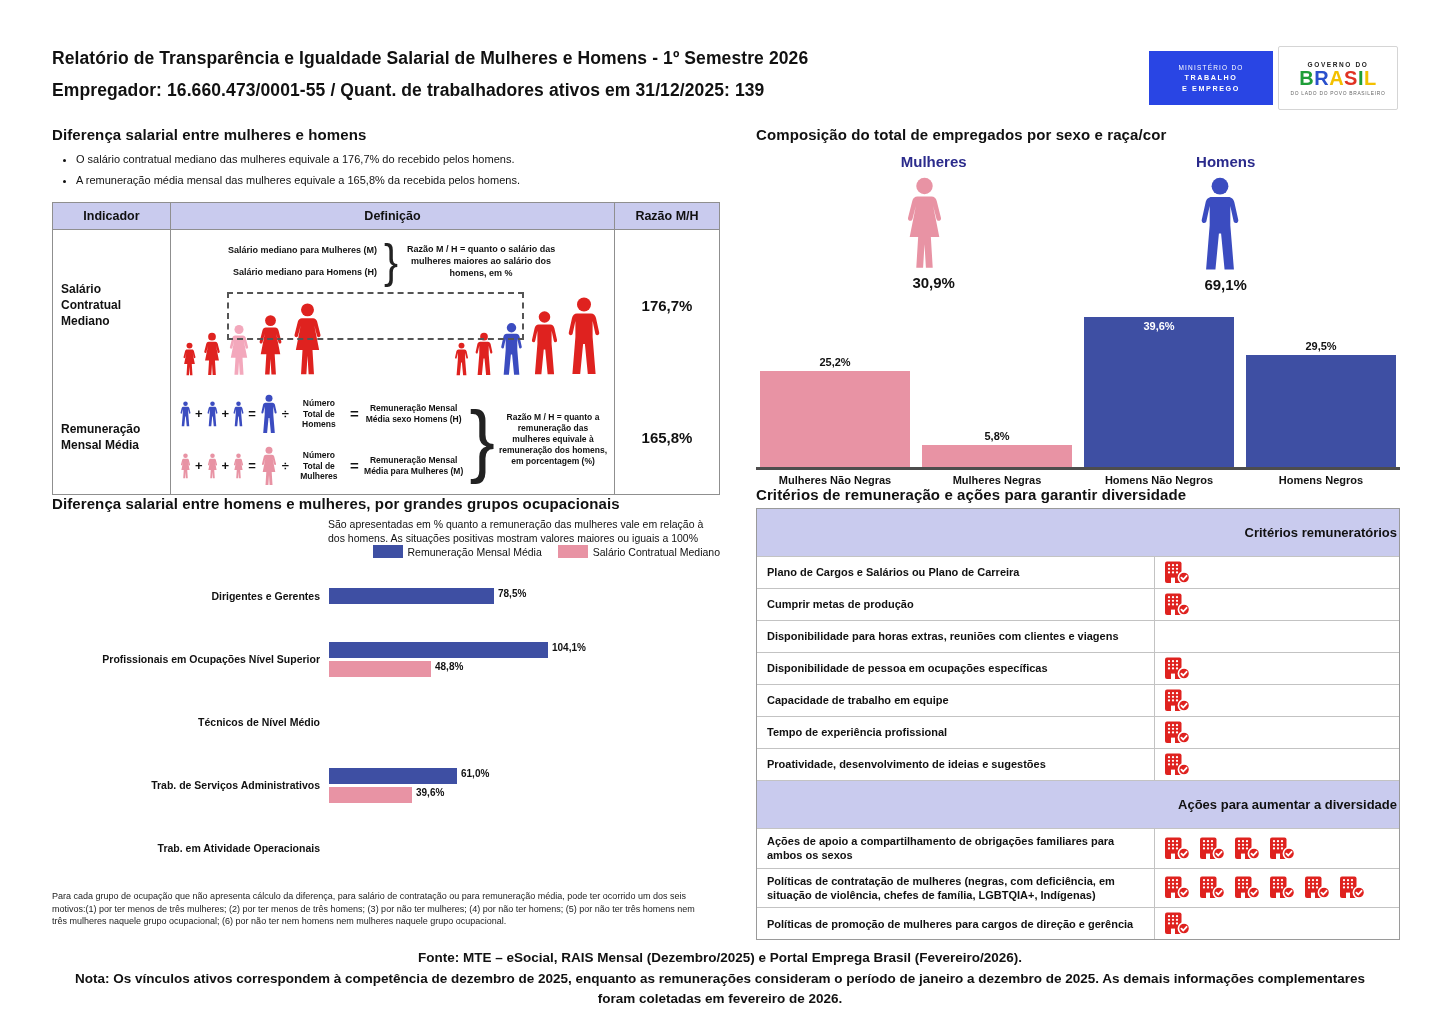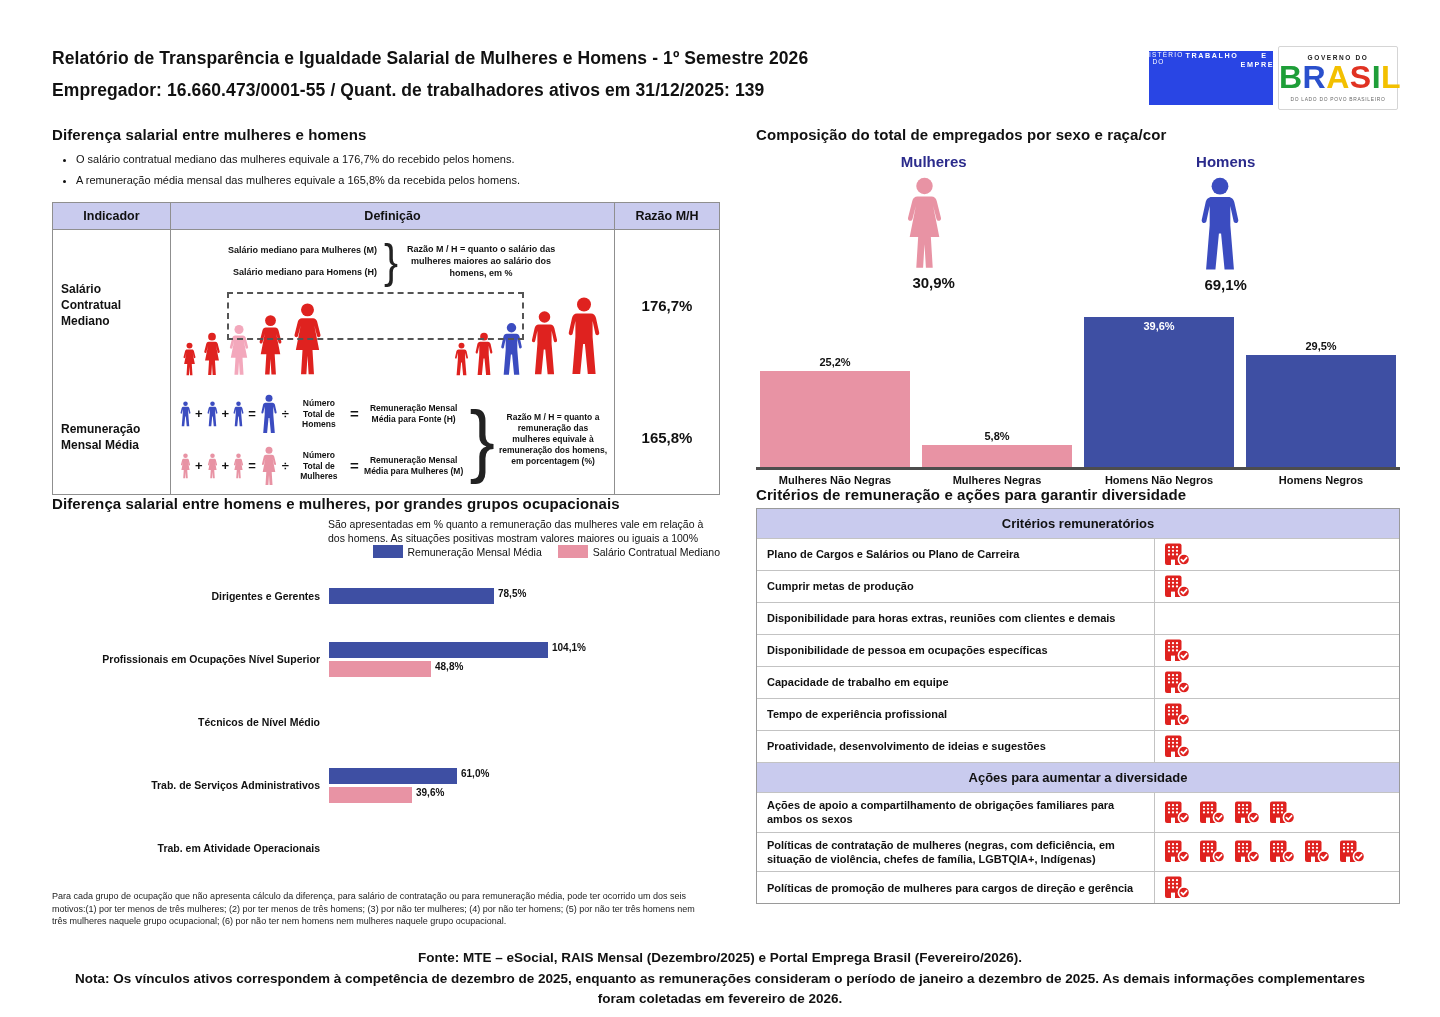--- a/index.html
+++ b/index.html
@@ -3,26 +3,26 @@
 <meta charset="utf-8">
 <style>
   html,body{margin:0;padding:0;}
   body{width:1440px;height:1017px;background:#fff;font-family:"Liberation Sans",sans-serif;color:#111;position:relative;overflow:hidden;}
   .page{position:absolute;inset:0;}
 
   
   .hdr-titles{position:absolute;left:52px;top:42px;}
   .t1,.t2{font-size:17.5px;font-weight:bold;line-height:32px;letter-spacing:.1px;}
   .logos{position:absolute;top:46px;right:42px;display:flex;gap:5px;align-items:center;}
-  .mte{width:124px;height:54px;background:#2945e4;color:#fff;display:flex;justify-content:center;text-align:center;gap:2px;}
+  .mte{width:124px;height:54px;background:#2945e4;color:#fff;display:flex;flex-direction:column;justify-content:center;text-align:center;gap:2px;}
   .mte-l1{font-size:6.5px;letter-spacing:1.2px;}
   .mte-l2{font-size:7.2px;font-weight:bold;letter-spacing:1.6px;}
   .gov{width:118px;height:62px;background:#fff;border:1px solid #d5d5d5;border-radius:2px;display:flex;flex-direction:column;justify-content:center;text-align:center;}
   .gov-top{font-size:6.5px;font-weight:bold;letter-spacing:1.6px;color:#222;}
-  .gov-brand{font-size:32px;font-weight:bold;line-height:1.05;letter-spacing:.5px;}
+  .gov-brand{font-size:20px;font-weight:bold;line-height:1.05;letter-spacing:.5px;}
   .gov-bottom{font-size:4.9px;letter-spacing:.7px;color:#666;margin-top:2px;}
 
   
   .left-col{position:absolute;left:52px;top:126px;width:668px;}
   .right-col{position:absolute;left:756px;top:126px;width:644px;}
   h2.sec{font-size:15px;margin:0 0 5px 0;letter-spacing:.1px;}
 
   
   ul.bul{margin:6px 0 10px 24px;padding:0;font-size:11px;line-height:1.95;}
 
@@ -78,21 +78,21 @@
   .comp-col{width:150px;display:flex;flex-direction:column;align-items:center;justify-content:flex-end;}
   .v-out{font-size:11px;font-weight:bold;margin-bottom:3px;}
   .v-in{display:block;color:#fff;font-size:11px;font-weight:bold;padding-top:3px;text-align:center;}
   .cbar{width:100%;}
   .comp-cats{display:flex;justify-content:space-between;padding:0 4px;margin-top:4px;}
   .comp-cat{width:150px;text-align:center;font-size:11px;font-weight:bold;}
 
   
   .crit-title{margin-top:16px;}
   .crit-table{border:1.5px solid #9a9a9a;margin-top:5px;}
-  .crit-head{background:#c9cbee;font-weight:bold;text-align:center;font-size:13px;padding:7px 2px;border-top:1px solid #c3c3c3;}
+  .crit-head{background:#c9cbee;font-weight:bold;text-align:right;font-size:13px;padding:16px 2px;border-top:1px solid #c3c3c3;}
   .crit-head.first{border-top:none;}
   .crit-row{display:flex;border-top:1px solid #c3c3c3;min-height:31px;align-items:stretch;justify-content:center;}
   .crit-label{width:62%;padding:5px 10px;font-weight:bold;font-size:11px;line-height:1.3;border-right:1px solid #c3c3c3;display:flex;align-items:center;box-sizing:border-box;}
   .crit-icons{flex:1;padding:3px 9px;display:flex;gap:8px;align-items:center;flex-wrap:wrap;}
 
   
   .footer{position:absolute;left:0;right:0;bottom:8px;text-align:center;font-weight:bold;font-size:13.5px;line-height:1.5;}
   .footer .nota{width:1300px;margin:0 auto;}
   .person{display:block;}
 </style>
@@ -210,21 +210,21 @@
                   <path d="M13 17.5 H27 C29.6 17.5 31.4 19.4 32 22 L35.2 36.5 C35.8 39.3 31.9 40.4 31.3 37.6 L28.6 25 V41 L31.6 78 H23.8 L20.9 48 H19.1 L16.2 78 H8.4 L11.4 41 V25 L8.7 37.6 C8.1 40.4 4.2 39.3 4.8 36.5 L8 22 C8.6 19.4 10.4 17.5 13 17.5 Z" fill="#3b4cc0"></path>
                 </svg>
                 <span class="op">=</span>
                 <svg class="person" width="20.0" height="40" viewBox="0 0 40 80">
                   <circle cx="20" cy="8.5" r="7" fill="#3b4cc0"></circle>
                   <path d="M13 17.5 H27 C29.6 17.5 31.4 19.4 32 22 L35.2 36.5 C35.8 39.3 31.9 40.4 31.3 37.6 L28.6 25 V41 L31.6 78 H23.8 L20.9 48 H19.1 L16.2 78 H8.4 L11.4 41 V25 L8.7 37.6 C8.1 40.4 4.2 39.3 4.8 36.5 L8 22 C8.6 19.4 10.4 17.5 13 17.5 Z" fill="#3b4cc0"></path>
                 </svg>
                 <span class="op">÷</span>
                 <span class="f-txt">Número Total de Homens</span>
                 <span class="f-eq">=</span>
-                <span class="f-txt f-res">Remuneração Mensal Média para Fonte (H)</span>
+                <span class="f-txt f-res">Remuneração Mensal Média sexo Homens (H)</span>
               </div>
               <div class="f-row">
                 <svg class="person" width="13.0" height="26" viewBox="0 0 40 80">
                   <circle cx="20" cy="8.5" r="7" fill="#e893a4"></circle>
                   <path d="M14 17.5 H26 C28.2 17.5 29.8 19 30.4 21.2 L34 35.5 C34.7 38.2 30.9 39.3 30.2 36.6 L27.4 25.5 L32.6 52 H25.4 L27 78 H21.2 L20 58 L18.8 78 H13 L14.6 52 H7.4 L12.6 25.5 L9.8 36.6 C9.1 39.3 5.3 38.2 6 35.5 L9.6 21.2 C10.2 19 11.8 17.5 14 17.5 Z" fill="#e893a4"></path>
                 </svg>
                 <span class="op">+</span>
                 <svg class="person" width="13.0" height="26" viewBox="0 0 40 80">
                   <circle cx="20" cy="8.5" r="7" fill="#e893a4"></circle>
                   <path d="M14 17.5 H26 C28.2 17.5 29.8 19 30.4 21.2 L34 35.5 C34.7 38.2 30.9 39.3 30.2 36.6 L27.4 25.5 L32.6 52 H25.4 L27 78 H21.2 L20 58 L18.8 78 H13 L14.6 52 H7.4 L12.6 25.5 L9.8 36.6 C9.1 39.3 5.3 38.2 6 35.5 L9.6 21.2 C10.2 19 11.8 17.5 14 17.5 Z" fill="#e893a4"></path>
@@ -404,21 +404,21 @@
                 <circle cx="5" cy="12.4" r="1.15" fill="#fff"></circle>
                 <circle cx="9" cy="12.4" r="1.15" fill="#fff"></circle>
                 <circle cx="13" cy="12.4" r="1.15" fill="#fff"></circle>
     <rect x="7" y="17.6" width="4" height="5.4" fill="#fff"></rect>
     <circle cx="20" cy="17.5" r="5.6" fill="#df221f" stroke="#fff" stroke-width="1.6"></circle>
     <path d="M17.4 17.6 l1.9 1.9 3.3-3.7" stroke="#fff" stroke-width="1.8" fill="none" stroke-linecap="round" stroke-linejoin="round"></path>
   </svg>
             </div>
           </div>
           <div class="crit-row">
-            <div class="crit-label">Disponibilidade para horas extras, reuniões com clientes e demais</div>
+            <div class="crit-label">Disponibilidade para horas extras, reuniões com clientes e viagens</div>
             <div class="crit-icons"></div>
           </div>
           <div class="crit-row">
             <div class="crit-label">Disponibilidade de pessoa em ocupações específicas</div>
             <div class="crit-icons">
               <svg width="27" height="25" viewBox="0 0 27 25">
     <rect x="1" y="1.5" width="16.5" height="21.5" rx="2" fill="#df221f"></rect>
                 <circle cx="5" cy="5.2" r="1.15" fill="#fff"></circle>
                 <circle cx="9" cy="5.2" r="1.15" fill="#fff"></circle>
                 <circle cx="13" cy="5.2" r="1.15" fill="#fff"></circle>

